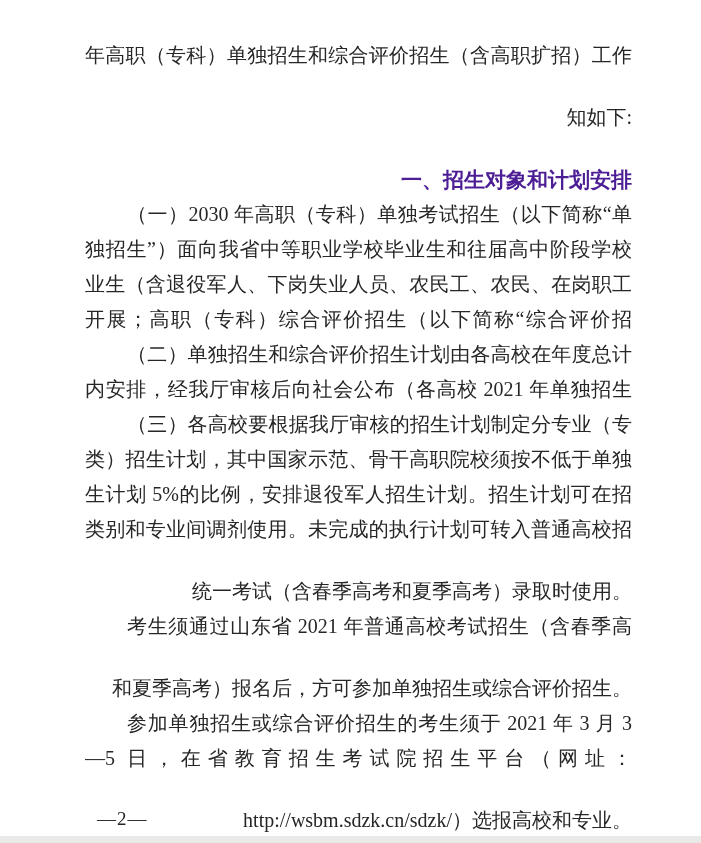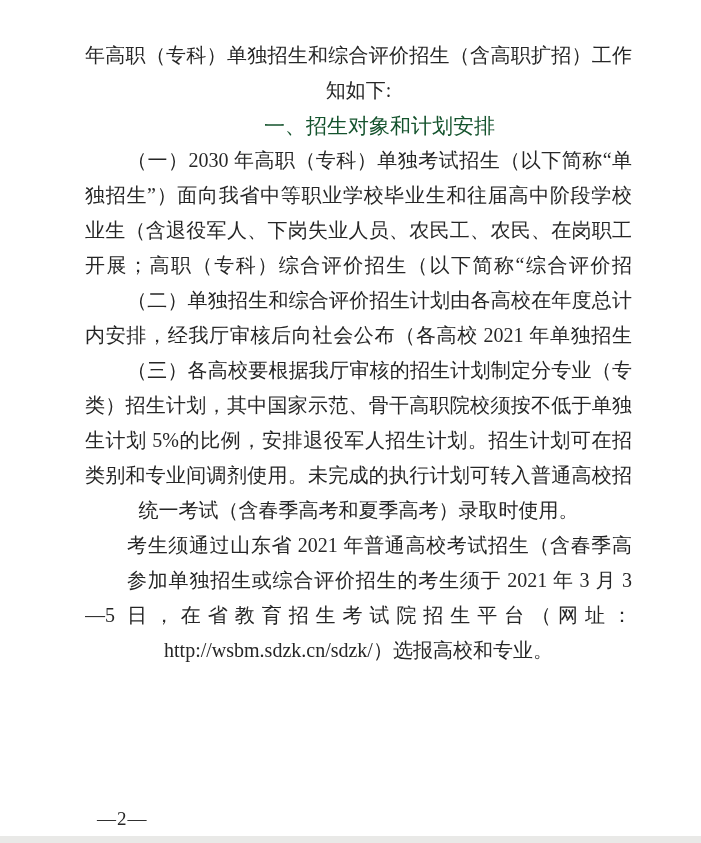--- a/index.html
+++ b/index.html
@@ -21,28 +21,29 @@
     height: 35px;
     line-height: 35px;
     font-size: 20px;
     color: #262626;
     text-align: justify;
     text-align-last: justify;
     text-justify: inter-ideograph;
     overflow: hidden;
   }
   .line.no-just {
-    text-align: center;
+    text-align: right;
     text-align-last: auto;
+    margin-top: 27px;
   }
   .line.heading {
     font-family: "Liberation Sans", sans-serif;
-    font-weight: normal;
+    font-weight: bold;
     font-size: 21px;
-    color: #14532d;
+    color: #4c1d95;
   }
   .line.indent {
     text-indent: 42px;
   }
   .footer {
     position: absolute;
     left: 97px;
     top: 804px;
     height: 30px;
     line-height: 30px;
@@ -72,19 +73,20 @@
       <div class="line">业生（含退役军人、下岗失业人员、农民工、农民、在岗职工等）</div>
       <div class="line">开展；高职（专科）综合评价招生（以下简称“综合评价招生”）</div>
       <div class="line indent">（二）单独招生和综合评价招生计划由各高校在年度总计划</div>
       <div class="line">内安排，经我厅审核后向社会公布（各高校 2021 年单独招生和</div>
       <div class="line indent">（三）各高校要根据我厅审核的招生计划制定分专业（专业</div>
       <div class="line">类）招生计划，其中国家示范、骨干高职院校须按不低于单独招</div>
       <div class="line">生计划 5%的比例，安排退役军人招生计划。招生计划可在招生</div>
       <div class="line">类别和专业间调剂使用。未完成的执行计划可转入普通高校招生</div>
       <div class="line no-just">统一考试（含春季高考和夏季高考）录取时使用。</div>
       <div class="line indent">考生须通过山东省 2021 年普通高校考试招生（含春季高考</div>
+      <div class="line no-just">和夏季高考）报名后，方可参加单独招生或综合评价招生。</div>
       <div class="line indent">参加单独招生或综合评价招生的考生须于 2021 年 3 月 3 日</div>
       <div class="line">—5 日，在省教育招生考试院招生平台（网址：</div>
       <div class="line no-just">http://wsbm.sdzk.cn/sdzk/）选报高校和专业。</div>
     </div>
   <div class="footer">—2—</div>
   <div class="scan-strip"></div>
 </div>
 
 </body></html>

